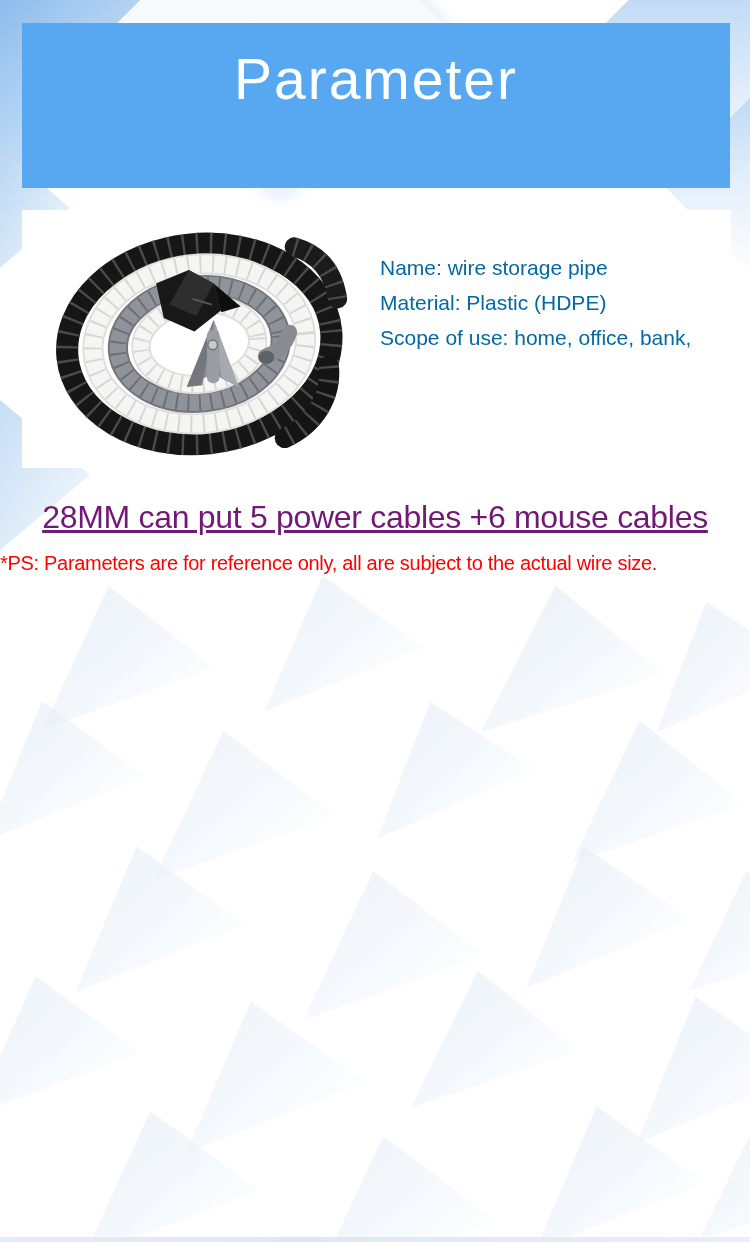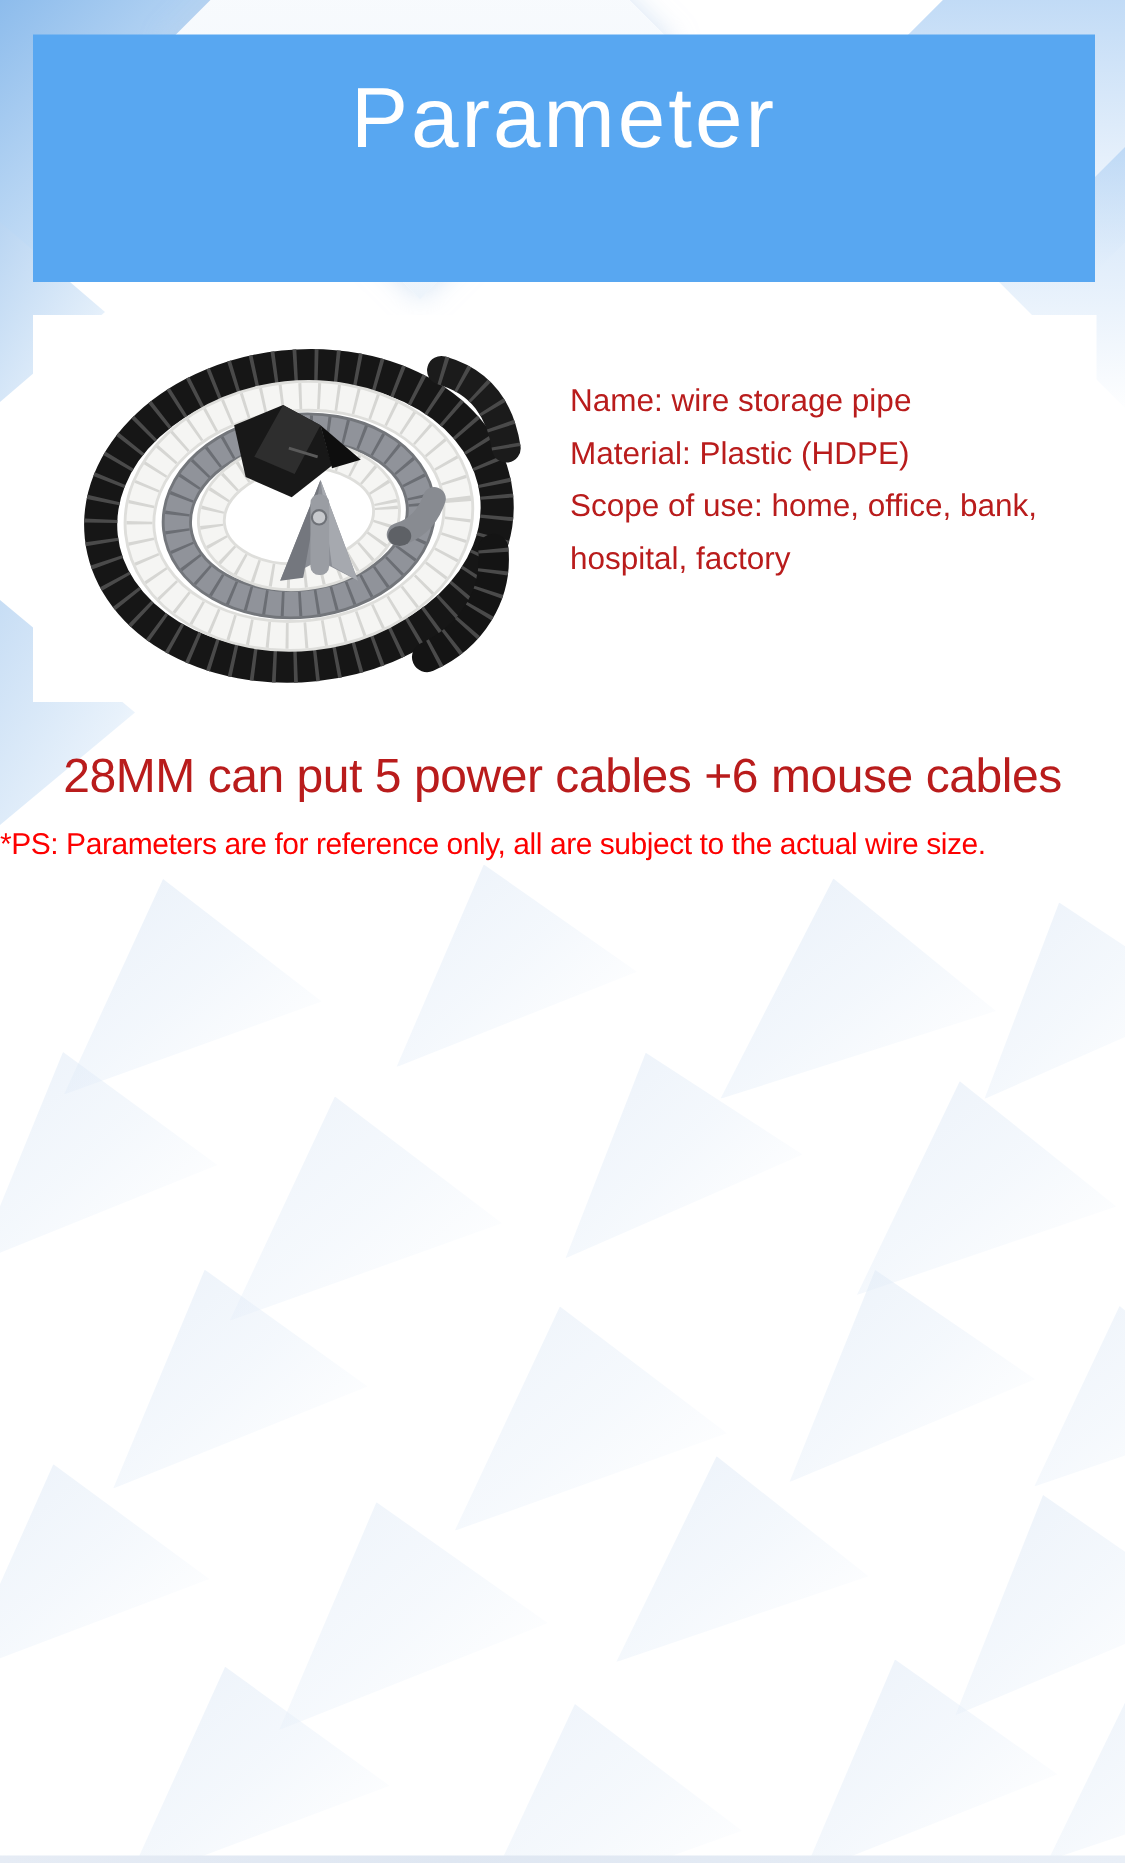--- a/index.html
+++ b/index.html
@@ -150,24 +150,23 @@
 
       <g>
         <path d="M150 172 L178 102 L204 172 L177 158 Z" fill="#8b8e95"></path>
         <path d="M178 102 L204 172 L186 162 Z" fill="#a6a9af"></path>
         <path d="M150 172 L178 102 L166 170 Z" fill="#74777e"></path>
         <rect x="171" y="112" width="13" height="56" rx="6" fill="#9a9da3"></rect>
         <circle cx="177" cy="128" r="5" fill="#c7c9cd" stroke="#6f7278" stroke-width="1.5"></circle>
       </g>
     </svg>
 
-    <div class="specs" style="color: #b91c1c;">
+    <div class="specs" style="color: #0369a1;">
       <div class="spec-line">Name: wire storage pipe</div>
       <div class="spec-line">Material: Plastic (HDPE)</div>
       <div class="spec-line">Scope of use: home, office, bank,</div>
-      <div class="spec-line">hospital, factory</div>
     </div>
   </div>
 
-  <div class="headline" style="color: #b91c1c;">28MM can put 5 power cables +6 mouse cables</div>
+  <div class="headline" style="color: #701a75; text-decoration: underline;">28MM can put 5 power cables +6 mouse cables</div>
   <div class="disclaimer" style="color: rgb(253, 0, 0);">*PS: Parameters are for reference only, all are subject to the actual wire size.</div>
 
 </div>
 
 </body></html>

